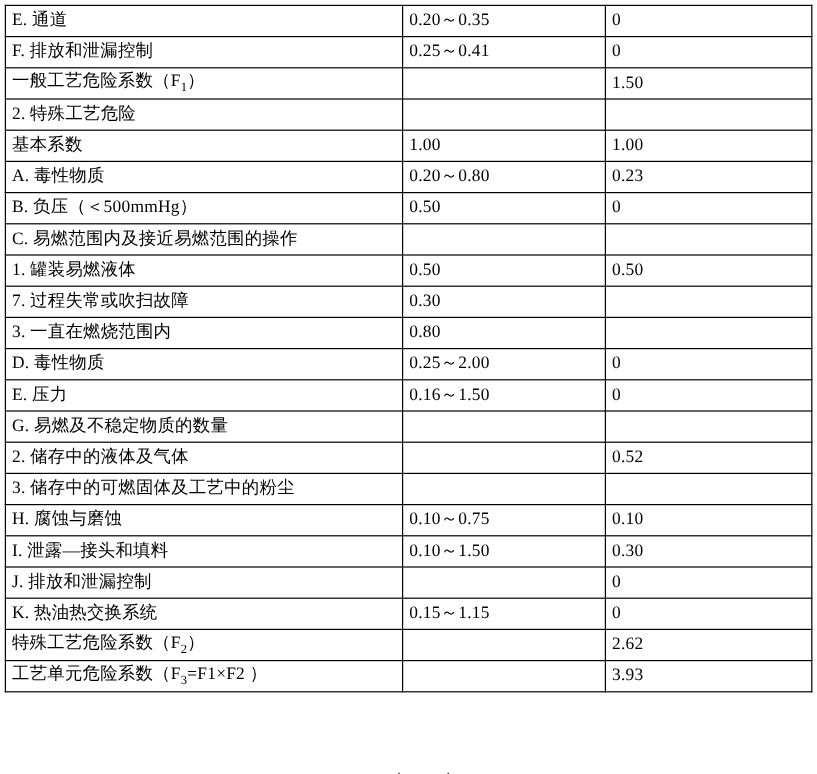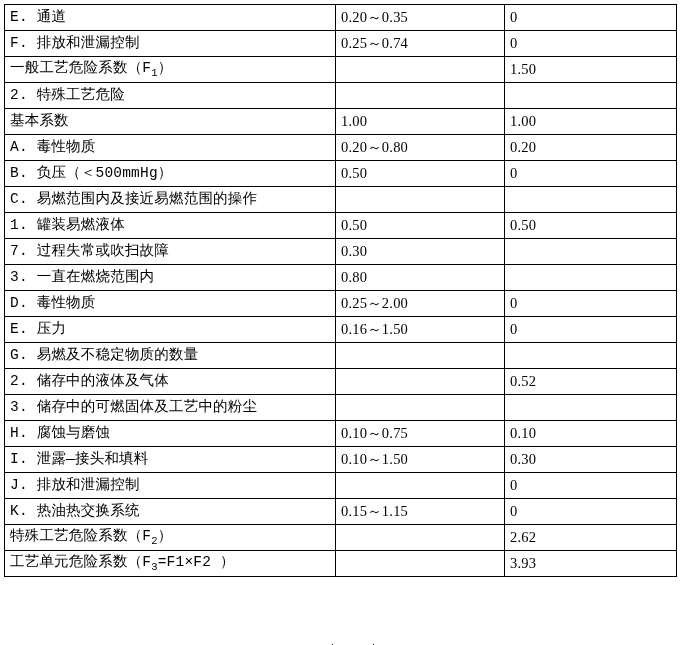--- a/index.html
+++ b/index.html
@@ -33,21 +33,21 @@
   table.risk col.c3 { width: 172px; }
   table.risk td {
     border: 1px solid #000000;
     height: 25px;
     padding: 0 4px 0 5px;
     vertical-align: middle;
     line-height: 1.15;
     white-space: nowrap;
     overflow: hidden;
   }
-  td.label { letter-spacing: 0.2px; font-family: Liberation Mono, monospace; }
+  td.label { letter-spacing: 0.2px; }
   td.num { letter-spacing: 0.2px; margin-top: 24px; }
   .sub {
     font-size: 10.5px;
     vertical-align: sub;
     line-height: 1;
   }
   .tick {
     position: absolute;
     left: 332px;
     top: 640px;
@@ -68,42 +68,42 @@
         <col class="c3">
     </colgroup>
     <tbody>
         <tr>
           <td class="label">E. 通道</td>
           <td class="num">0.20～0.35</td>
           <td class="num">0</td>
         </tr>
         <tr>
           <td class="label">F. 排放和泄漏控制</td>
-          <td class="num">0.25～0.74</td>
+          <td class="num">0.25～0.41</td>
           <td class="num">0</td>
         </tr>
         <tr>
           <td class="label">一般工艺危险系数（F<span class="sub">1</span>）</td>
           <td class="num"></td>
           <td class="num">1.50</td>
         </tr>
         <tr>
           <td class="label">2. 特殊工艺危险</td>
           <td class="num"></td>
           <td class="num"></td>
         </tr>
         <tr>
           <td class="label">基本系数</td>
           <td class="num">1.00</td>
           <td class="num">1.00</td>
         </tr>
         <tr>
           <td class="label">A. 毒性物质</td>
           <td class="num">0.20～0.80</td>
-          <td class="num">0.20</td>
+          <td class="num">0.23</td>
         </tr>
         <tr>
           <td class="label">B. 负压（＜500mmHg）</td>
           <td class="num">0.50</td>
           <td class="num">0</td>
         </tr>
         <tr>
           <td class="label">C. 易燃范围内及接近易燃范围的操作</td>
           <td class="num"></td>
           <td class="num"></td>

